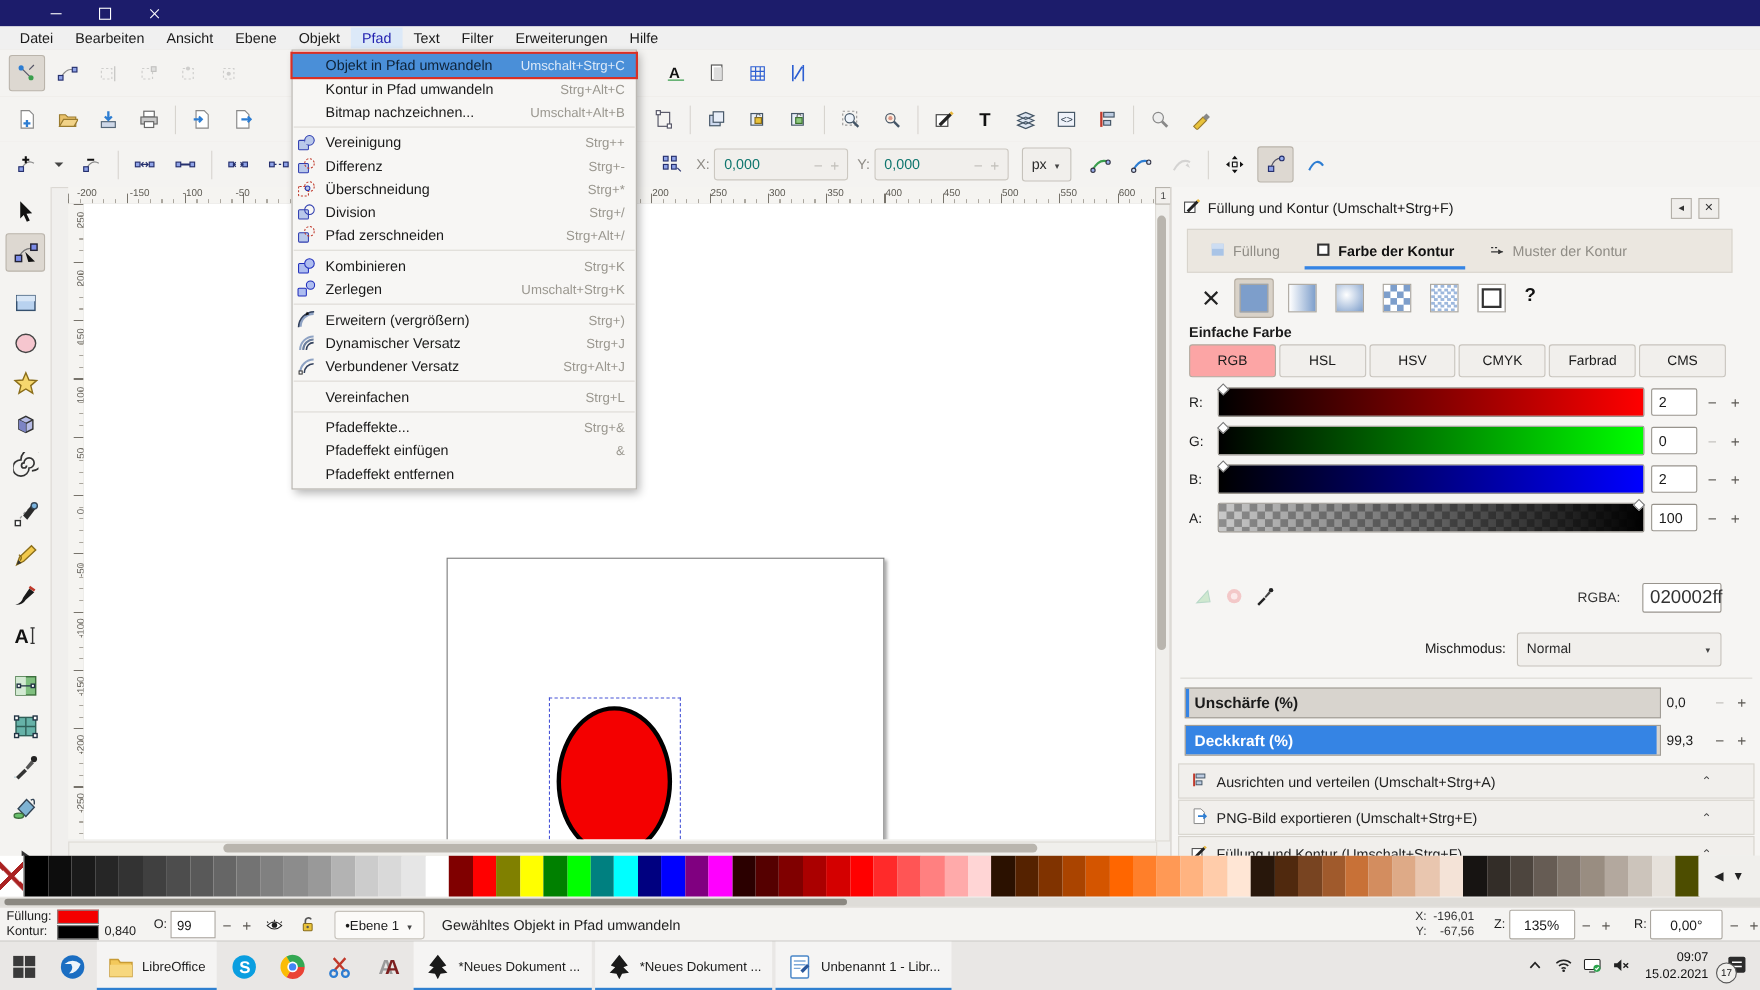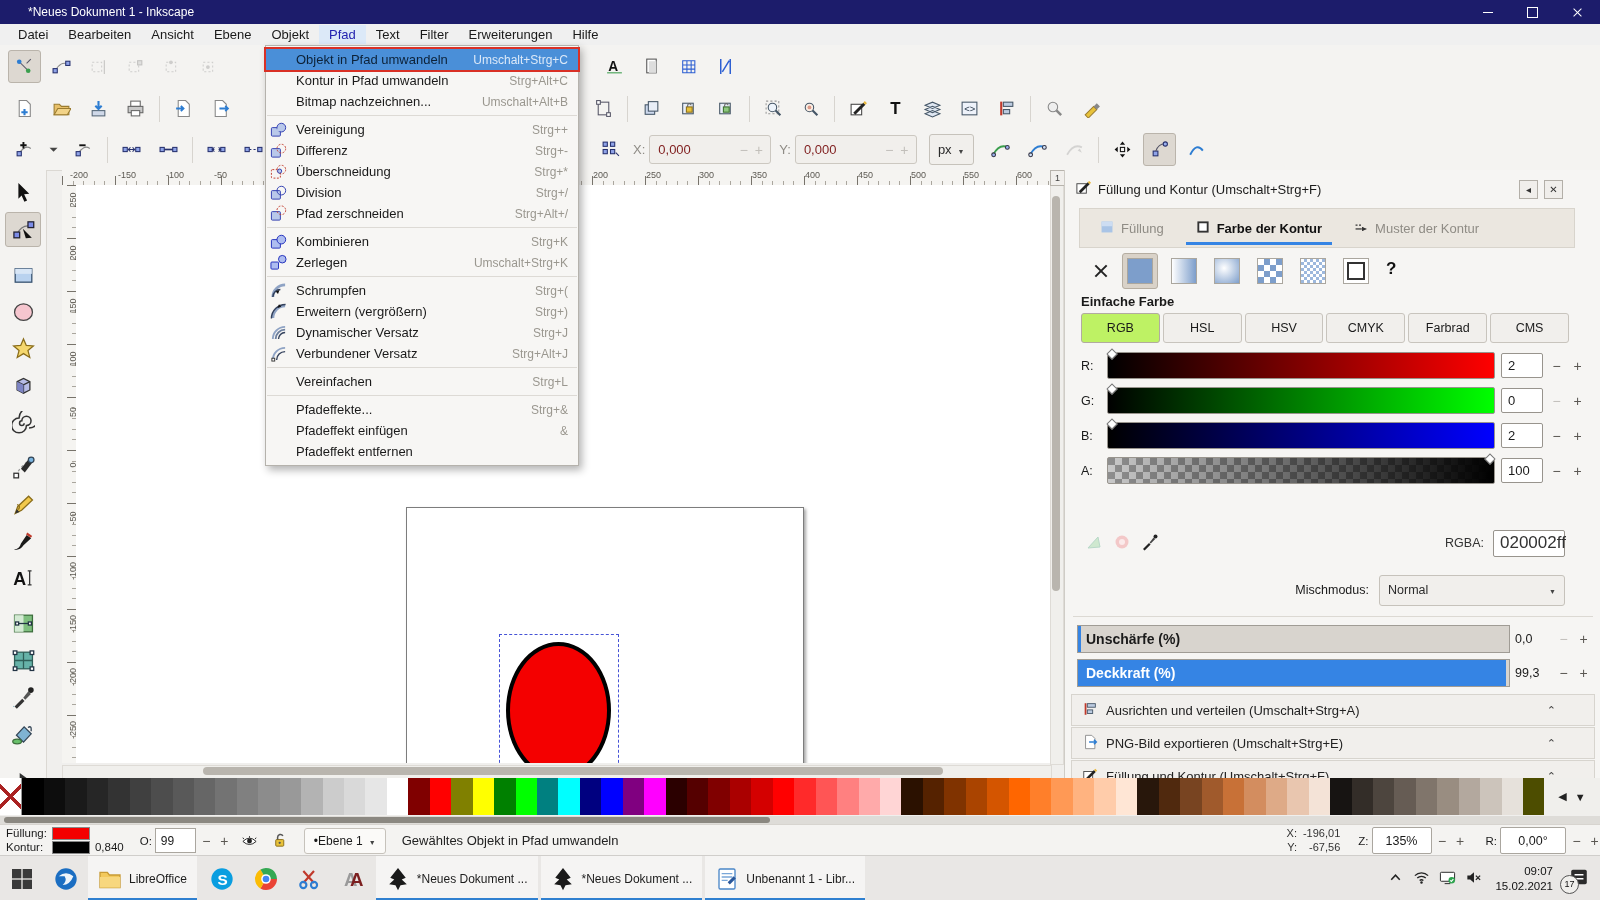--- a/index.html
+++ b/index.html
@@ -26,21 +26,21 @@
   #tb1{top:45px;height:43px;} #tb2{top:88px;height:41px;} #tb3{top:129px;height:41px;}
   .tbtn{width:31px;height:31px;margin:0 2px;border-radius:3px;border:1px solid transparent;
     display:flex;align-items:center;justify-content:center;flex:none;}
   .tbtn svg{width:19px;height:19px;}
   .tbtn.on{background:#ddd8d1;border-color:#bab4ab;}
   .tbtn.dim{opacity:.35;}
   .tbtn.narrow{width:16px;}
   .tsep{width:1px;height:26px;background:#d7d4cf;margin:0 5px;flex:none;}
   .field{display:flex;align-items:center;gap:4px;margin:0 4px;color:#8f8c86;}
   .inp{display:flex;align-items:center;background:#f1efec;border:1px solid #ccc8c1;border-radius:3px;
-    height:27px;padding:0 4px 0 8px;width:108px;color:#7f1d1d;font-size:13px;}
+    height:27px;padding:0 4px 0 8px;width:108px;color:#0f766e;font-size:13px;}
   .inp .val{flex:1;}
   .sbtn{width:15px;text-align:center;font-size:14px;color:#5a5752;flex:none;}
   .sbtn.dim{color:#c2bfba;}
   .btn-minus::before{content:"−";} .btn-plus::before{content:"+";}
   .dropbtn{display:flex;align-items:center;gap:6px;background:#f1efec;border:1px solid #c6c2bb;
     border-radius:3px;height:29px;padding:0 8px;color:#2b2b2b;}
   .caret::before{content:"▼";font-size:7px;color:#444;}
   
   #toolbox{position:absolute;left:0;top:170px;width:46px;height:608px;background:#f4f3f1;
     border-right:1px solid #dbd8d3;display:flex;flex-direction:column;align-items:center;padding-top:4px;}
@@ -106,36 +106,36 @@
   .pt-flat-color{background:#7d9ecb;}
   .pt-linear-gradient{background:linear-gradient(to right,#fff,#7d9ecb);}
   .pt-radial-gradient{background:radial-gradient(circle at 38% 38%,#fff,#7d9ecb);}
   .pt-pattern{background:repeating-conic-gradient(#7d9ecb 0 25%,#fff 0 50%);background-size:12px 12px;}
   .pt-swatch{background:repeating-conic-gradient(#9db8dd 0 25%,#fff 0 50%);background-size:6px 6px;}
   .pt-unknown-paint{background:#fff;box-shadow:inset 0 0 0 3px #fff,inset 0 0 0 5px #333;}
   .pt-paint-help{border:none;background:none;font-size:17px;font-weight:bold;color:#111;width:auto;}
   #einfache{position:absolute;left:16px;top:124px;font-weight:bold;font-size:13px;}
   #modes{position:absolute;left:16px;top:143px;width:488px;height:30px;display:flex;gap:3px;}
   .mode{flex:1;border:1px solid #c8c4bd;border-radius:3px;background:#f1efec;display:flex;align-items:center;justify-content:center;font-size:12.5px;}
-  .mode.on{background:#bef264;border-color:#b2aba0;}
+  .mode.on{background:#fca5a5;border-color:#b2aba0;}
   #sliders{position:absolute;left:16px;top:182px;width:504px;}
   .srow{display:flex;align-items:center;gap:6px;height:27px;margin-bottom:8px;}
   .srow .slab{width:20px;font-size:12.5px;}
   .sl{position:relative;flex:1;height:25px;border:1px solid #98948d;border-radius:2px;}
   .sl-r{background:linear-gradient(to right,#000,#f00);}
   .sl-g{background:linear-gradient(to right,#000,#0f0);}
   .sl-b{background:linear-gradient(to right,#000,#00f);}
   .sl-a{background-image:linear-gradient(to right,rgba(0,0,0,0),#000),repeating-conic-gradient(#c9c9c9 0 25%,#8e8e8e 0 50%);
     background-size:100% 100%,14px 14px;}
   .mk{position:absolute;top:-3px;width:6px;height:6px;background:#fff;border:1px solid #777;transform:translateX(-50%) rotate(45deg);}
   .spin{width:42px;height:25px;background:#fff;border:1px solid #98948d;border-radius:2px;font-size:13px;
     display:flex;align-items:center;padding-left:6px;box-sizing:border-box;}
   #pickrow{position:absolute;left:20px;top:358px;right:36px;height:30px;display:flex;align-items:center;gap:10px;}
   #pickrow svg{width:18px;height:18px;}
-  #rgba-wrap{margin-left:auto;display:flex;align-items:center;gap:9px;font-size:12.5px;color:#333;}
+  #rgba-wrap{margin-left:auto;display:flex;align-items:center;gap:20px;font-size:12.5px;color:#333;}
   #rgba-field{width:64px;height:25px;background:#fff;border:1px solid #98948d;border-radius:2px;
     display:flex;align-items:center;padding-left:6px;font-size:17px;}
   #blendrow{position:absolute;left:0;top:405px;right:36px;height:30px;display:flex;align-items:center;justify-content:flex-end;gap:10px;font-size:12.5px;}
   #blend-drop{width:168px;justify-content:space-between;}
   #dock-divider{position:absolute;left:8px;top:446px;right:8px;height:1px;background:#dcd9d3;}
   .barrow{position:absolute;left:12px;right:10px;height:27px;display:flex;align-items:center;gap:5px;}
   #blurrow{top:455px;} #oparow{top:489px;}
   .pbar{position:relative;flex:1;height:26px;border:1px solid #a09c95;background:#d8d4cе;background-color:#d8d4ce;overflow:hidden;display:flex;align-items:center;}
   .pbar .fill{position:absolute;left:0;top:0;bottom:0;background:#3584e4;}
   .pbar .plab{position:relative;margin-left:8px;font-size:14px;z-index:2;font-weight:bold;}
@@ -187,21 +187,20 @@
   #notif .badge{position:absolute;left:-6px;bottom:-2px;width:17px;height:17px;border-radius:50%;
     background:#f0efec;border:1px solid #555;font-size:9px;display:flex;align-items:center;justify-content:center;color:#111;}
 </style>
 </head>
 <body>
 
 <div id="screen">
 
   <div id="titlebar">
     <span class="win-ic"></span>
-    <span id="title-text">*Neues Dokument 1 - Inkscape</span>
     <div class="wb">
         <span class="glyph-min"></span>
       </div>
     <div class="wb">
         <span class="glyph-max"></span>
       </div>
     <div class="wb">
         <span class="glyph-x"></span>
       </div>
   </div>
@@ -786,31 +785,20 @@
         <span class="micon">
           <svg viewBox="0 0 18 18">
             <rect x="1" y="8.5" width="8" height="7.5" rx="1" fill="#aebdf0" stroke="#1f2dbb"></rect>
             <circle cx="13" cy="5.5" r="4" fill="#aebdf0" stroke="#1f2dbb"></circle>
           </svg>
         </span>
         <span class="mlabel">Zerlegen</span>
         <span class="msc">Umschalt+Strg+K</span>
       </div>
       <div class="msep"></div>
-      <div class="mitem">
-        <span class="micon">
-          <svg viewBox="0 0 18 18">
-            <path d="M3 16 A13 13 0 0 1 16 3" fill="none" stroke="#8fa3c4" stroke-width="3"></path>
-            <path d="M3 16 A8 8 0 0 1 11 8" fill="none" stroke="#33415c" stroke-width="1.5"></path>
-            <path d="M6 10 l4-1.4 -1.5 4z" fill="#111"></path>
-          </svg>
-        </span>
-        <span class="mlabel">Schrumpfen</span>
-        <span class="msc">Strg+(</span>
-      </div>
       <div class="mitem">
         <span class="micon">
           <svg viewBox="0 0 18 18">
             <path d="M3 16 A13 13 0 0 1 16 3" fill="none" stroke="#8fa3c4" stroke-width="3"></path>
             <path d="M1.5 16.5 A15 15 0 0 1 16.5 1.5" fill="none" stroke="#33415c" stroke-width="1.5"></path>
             <path d="M12 4 l-4 1.4 1.5-4z" fill="#111"></path>
           </svg>
         </span>
         <span class="mlabel">Erweitern (vergrößern)</span>
         <span class="msc">Strg+)</span>

